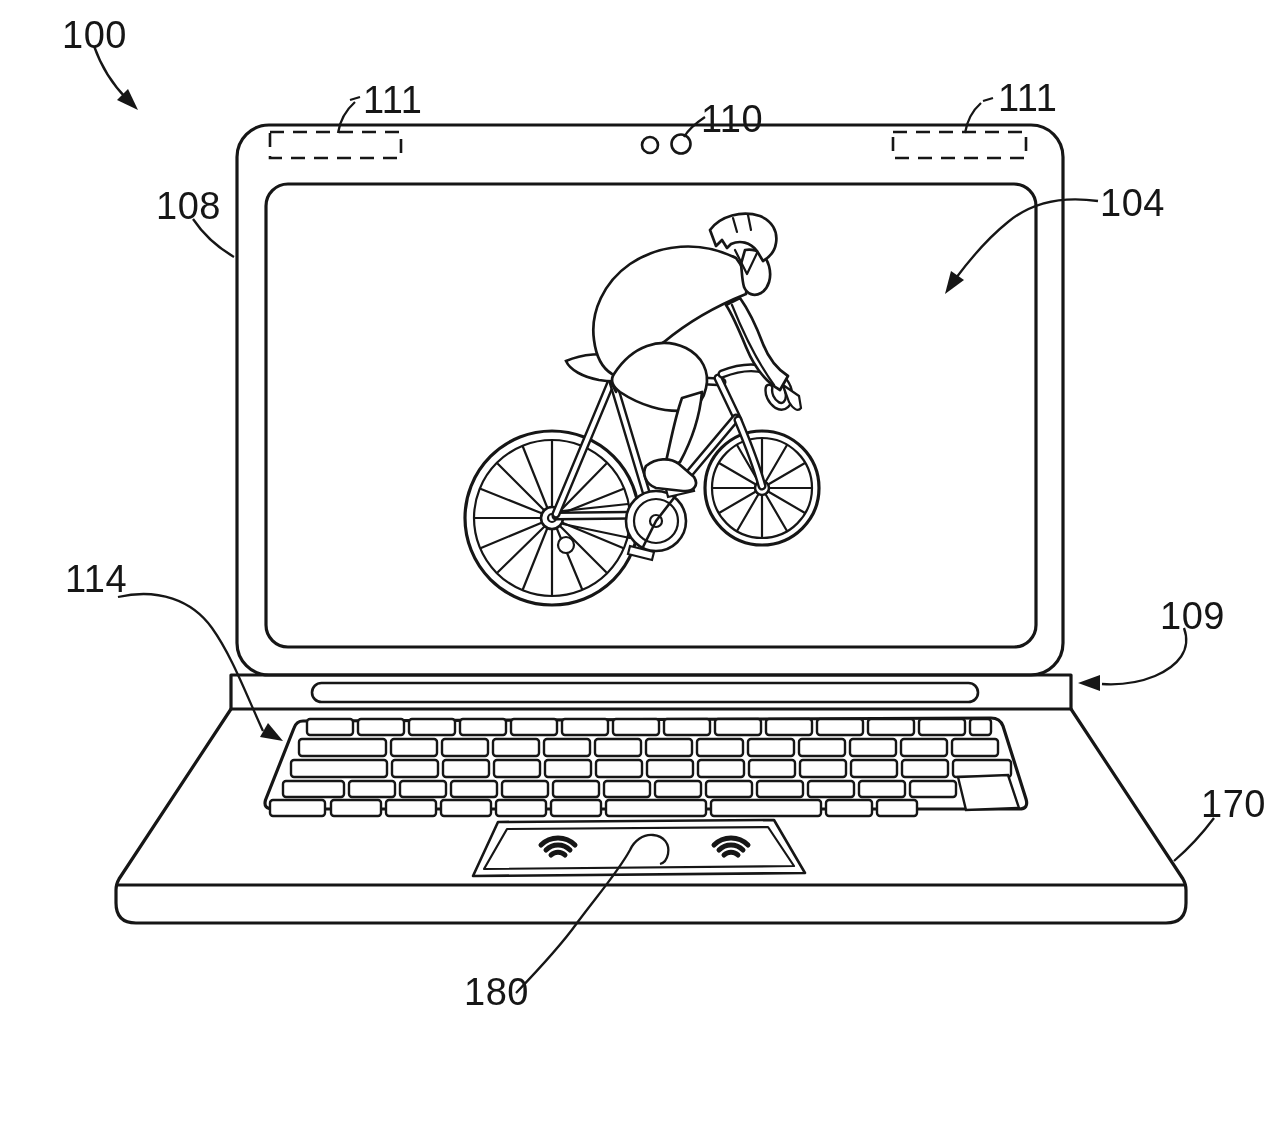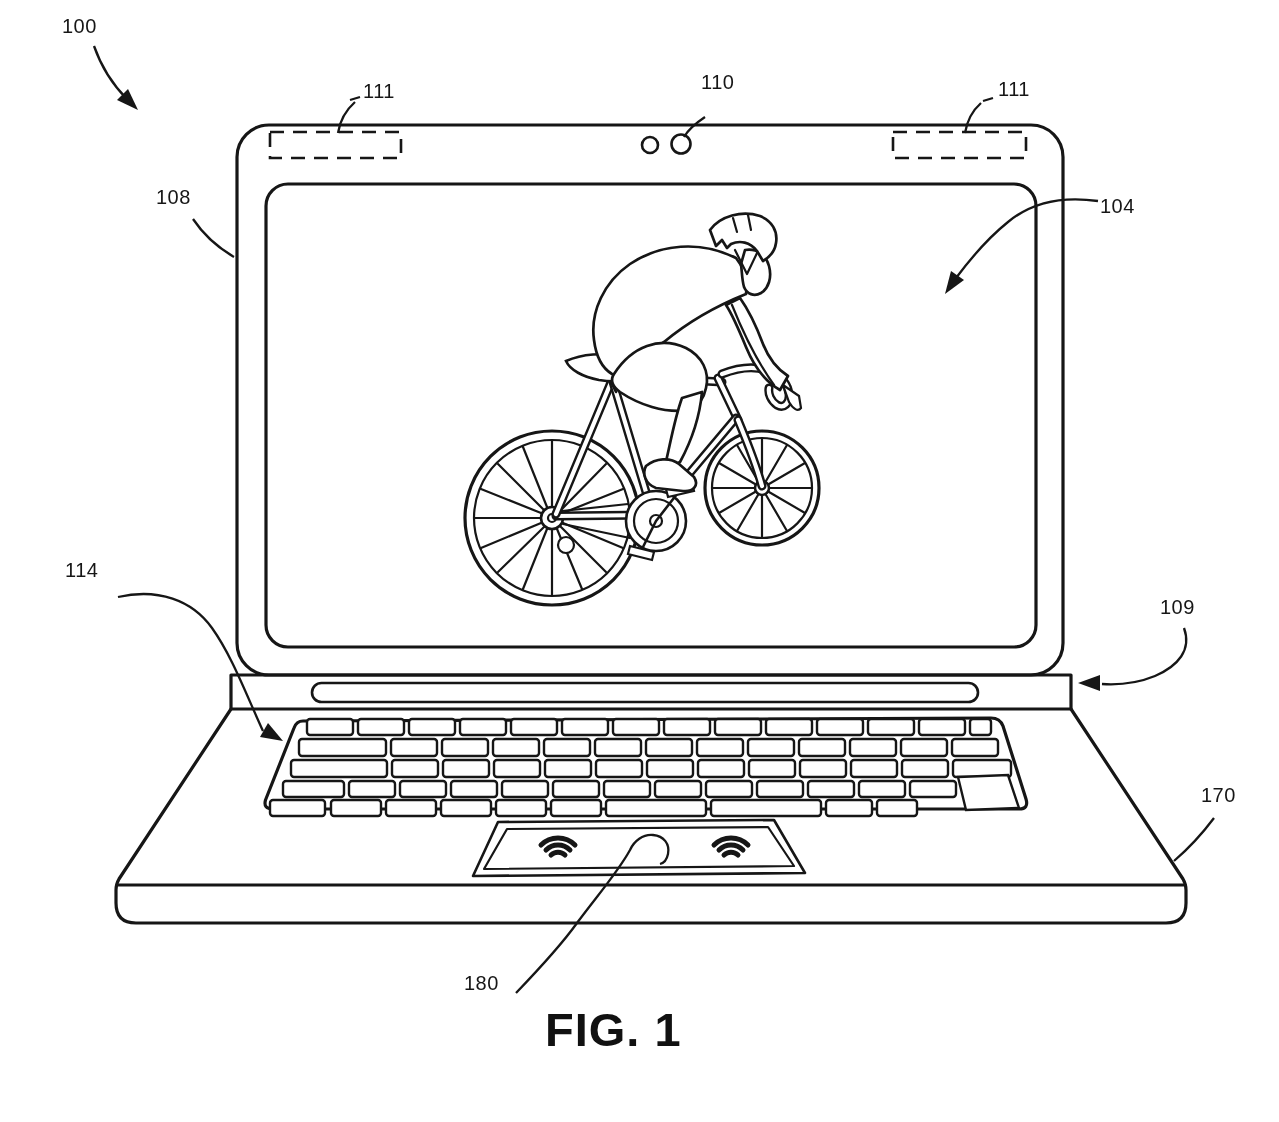--- a/index.html
+++ b/index.html
@@ -1,19 +1,19 @@
 <!DOCTYPE html>
 <html><head>
 <meta charset="utf-8">
 <style>
   html,body{margin:0;padding:0;background:#ffffff;}
   .stage{position:relative;width:1279px;height:1122px;background:#fff;overflow:hidden;
          font-family:"Liberation Sans",sans-serif;}
   .stage svg{position:absolute;left:0;top:0;}
-  .ref{position:absolute;font-size:20px;color:#161616;letter-spacing:.5px;line-height:1;white-space:nowrap;text-align:center;}
+  .ref{position:absolute;font-size:38px;color:#161616;letter-spacing:.5px;line-height:1;white-space:nowrap;text-align:center;}
   .caption{position:absolute;font-size:47px;font-weight:bold;color:#111;letter-spacing:1px;line-height:1;}
   
   .ln{fill:none;stroke:#161616;stroke-linecap:round;stroke-linejoin:round;}
   .w3{stroke-width:3.2}.w25{stroke-width:2.6}.w2{stroke-width:2.2}
   .dash{fill:none;stroke:#161616;stroke-width:2.6;stroke-dasharray:14 9;stroke-linecap:butt;}
   .lead{fill:none;stroke:#161616;stroke-width:2.3;}
   .ah{fill:#161616;stroke:none;}
   .key{fill:#fff;stroke:#161616;stroke-width:2.4;}
   .whitefill{fill:#fff;stroke:#161616;}
   .tubeO{fill:none;stroke:#161616;stroke-width:9;stroke-linecap:round;}
@@ -238,23 +238,22 @@
   <g>
     <path class="lead" d="M1214 818C1202 834 1188 849 1174 861"></path>
   </g>
   <g>
     <path class="lead" d="M516 993C540 968 562 944 577 923C597 896 618 872 630 850C634 841 643 834 653 835C664 836 670 844 668 854C667 859 664 863 660 864"></path>
   </g>
 </svg>
 
   <span class="ref" style="left:62px;top:16px">100</span>
   <span class="ref" style="left:363px;top:81px">111</span>
-  <span class="ref" style="left:701px;top:72px">110</span>
+  <span class="ref" style="left:701px;top:100px">110</span>
   <span class="ref" style="left:998px;top:79px">111</span>
   <span class="ref" style="left:156px;top:187px">108</span>
-  <span class="ref" style="left:1100px;top:196px">104</span>
+  <span class="ref" style="left:1100px;top:184px">104</span>
   <span class="ref" style="left:65px;top:560px">114</span>
   <span class="ref" style="left:1160px;top:597px">109</span>
   <span class="ref" style="left:1201px;top:785px">170</span>
   <span class="ref" style="left:464px;top:973px">180</span>
 
-  <div class="caption" style="left:545px;top:1006px">FIG. 1</div>
 </div>
 
 </body></html>

